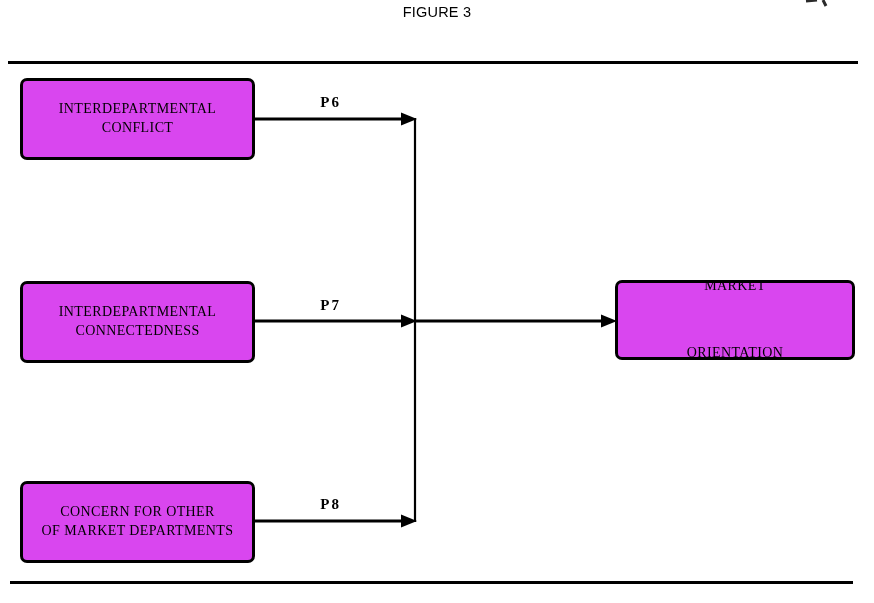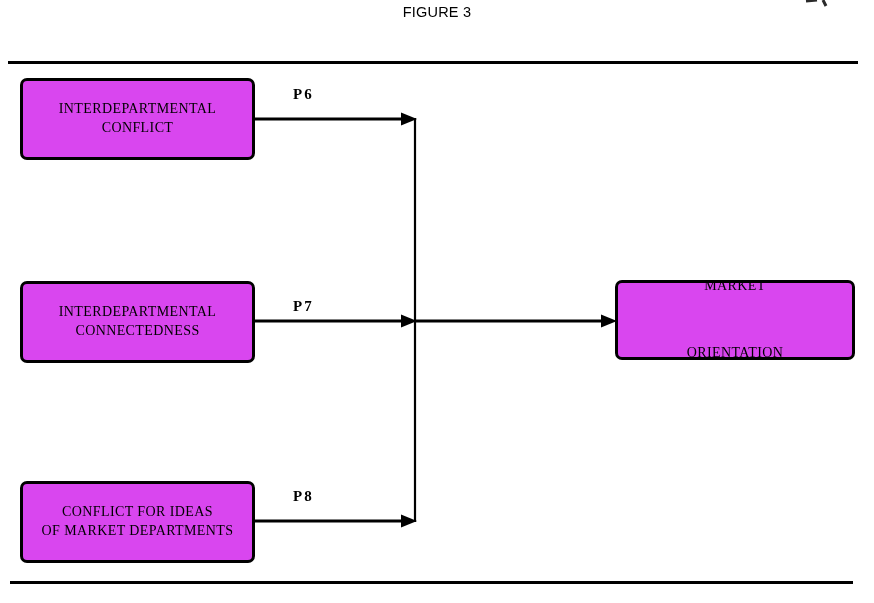--- a/index.html
+++ b/index.html
@@ -49,27 +49,28 @@
     letter-spacing: 0.4px;
     box-sizing: border-box;
   }
   .node-conflict      { left: 20px;  top: 78px;  width: 235px; height: 82px; }
   .node-connectedness { left: 20px;  top: 281px; width: 235px; height: 82px; }
   .node-concern       { left: 20px;  top: 481px; width: 235px; height: 82px; }
   .node-market        { left: 615px; top: 280px; width: 240px; height: 80px; gap: 48px; }
   .edge-label {
     position: absolute;
     width: 48px;
-    text-align: left;
+    text-align: right;
     font-weight: bold;
     font-size: 15px;
     letter-spacing: 2px;
+    margin-top: 8px;
   }
   .edge-label-p6 { left: 293px; top: 86px; }
-  .edge-label-p7 { left: 293px; top: 298px; }
+  .edge-label-p7 { left: 293px; top: 289px; }
   .edge-label-p8 { left: 293px; top: 488px; }
   svg.connectors {
     position: absolute;
     left: 0;
     top: 0;
     width: 874px;
     height: 603px;
     pointer-events: none;
   }
 </style>
@@ -107,21 +108,21 @@
     <span>INTERDEPARTMENTAL</span>
     <span>CONFLICT</span>
   </div>
 
   <div class="node node-connectedness">
     <span>INTERDEPARTMENTAL</span>
     <span>CONNECTEDNESS</span>
   </div>
 
   <div class="node node-concern">
-    <span>CONFLICT FOR IDEAS</span>
+    <span>CONCERN FOR OTHER</span>
     <span>OF MARKET DEPARTMENTS</span>
   </div>
 
   <div class="node node-market">
     <span>MARKET</span>
     <span>ORIENTATION</span>
   </div>
 
   <div class="edge-label edge-label-p6">P6</div>
   <div class="edge-label edge-label-p7">P7</div>

